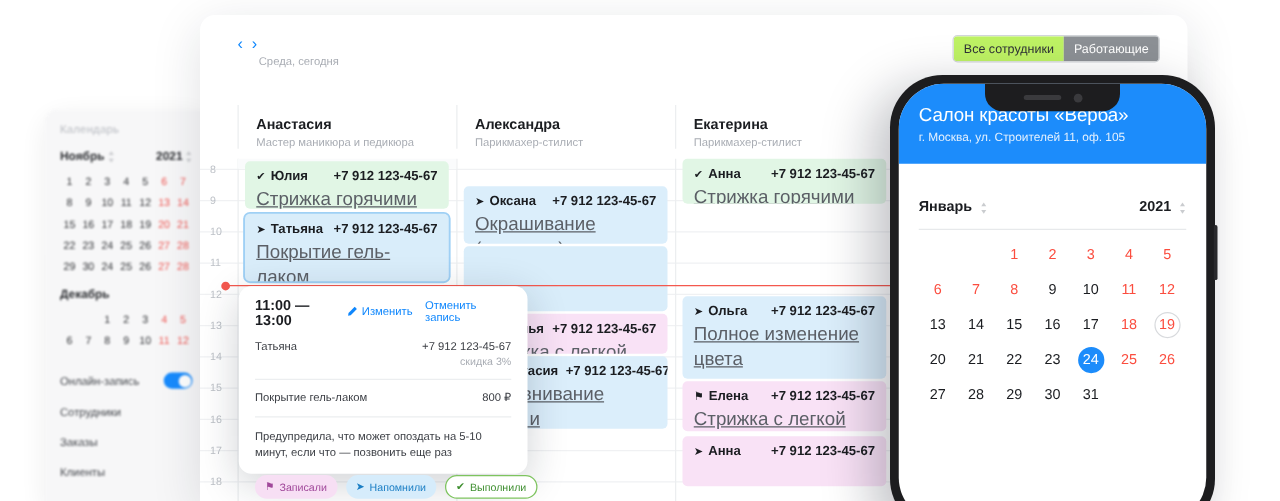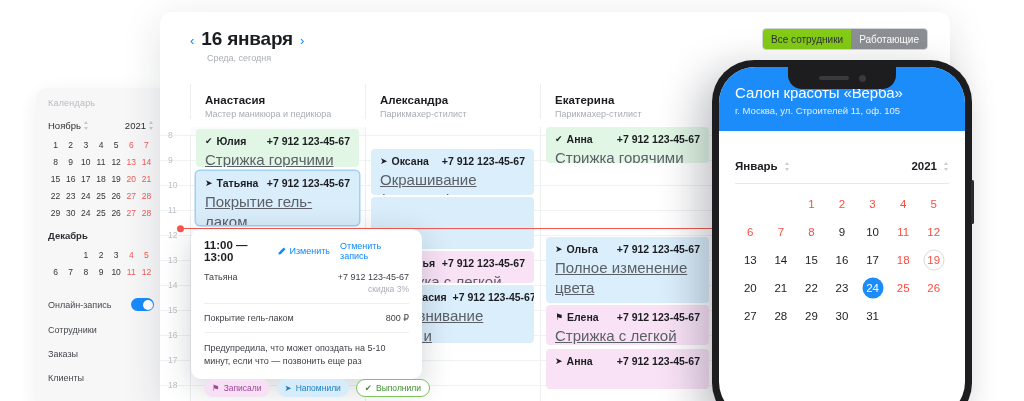--- a/index.html
+++ b/index.html
@@ -16,21 +16,21 @@
     position: absolute; left: 36px; top: 88px; width: 130px; height: 320px;
     background: #f7f7f8;
     border-radius: 10px 0 0 0;
     box-shadow: 0 6px 26px rgba(0,0,0,.08);
     filter: blur(0.7px);
     padding: 10px 12px 0 12px;
     opacity: .96;
   }
   .sb-title { font-size: 9px; color: #b6b9bf; letter-spacing:.2px; margin-bottom: 12px; }
   .sb-monthrow { display:flex; align-items:center; justify-content: space-between;
-      font-size: 9.5px; font-weight: 400; color:#26282c; margin-bottom: 9px; }
+      font-size: 9.5px; font-weight: 700; color:#26282c; margin-bottom: 9px; }
   .sb-monthrow .sel { display:flex; align-items:center; gap:3px; }
   .stepper { display:inline-block; width:5px; height:9px; position:relative; opacity:.45;}
   .stepper::before, .stepper::after{ content:""; position:absolute; left:0; border-left:2.5px solid transparent;
       border-right:2.5px solid transparent;}
   .stepper::before{ top:0; border-bottom:3px solid #8b8f96;}
   .stepper::after{ bottom:0; border-top:3px solid #8b8f96;}
   .sb-grid { display:grid; grid-template-columns: repeat(7, 1fr); row-gap: 7px;
       font-size: 8.5px; color:#2b2d31; text-align:center; }
   .sb-grid .we { color:#f0534f; }
   .sb-grid .empty { color: transparent; }
@@ -48,21 +48,21 @@
     background:#fff; border-radius: 12px 12px 0 0;
     box-shadow: 0 10px 40px rgba(22,30,48,.13);
     overflow: hidden;
   }
   .panel-head { padding: 16px 22px 8px 30px; display:flex; align-items:flex-start; justify-content:space-between;}
   .datewrap { display:flex; align-items:baseline; gap:7px; }
   .chev { color:#0f87fd; font-size:13px; line-height:1; cursor:pointer; }
   .date-title { font-size:19px; font-weight:700; color:#1b1d21; letter-spacing:-.2px;}
   .date-sub { font-size:9px; color:#a9adb4; margin: 3px 0 0 17px; }
   .segbtns { display:flex; border:1px solid #d3d6da; border-radius:4px; overflow:hidden; height:22px; }
-  .segbtns div { font-size:10px; padding: 0 8px; display:flex; align-items:center; color:#2e3136; background:#84cc16; cursor:pointer;}
+  .segbtns div { font-size:10px; padding: 0 8px; display:flex; align-items:center; color:#2e3136; background:#bef264; cursor:pointer;}
   .segbtns div.active { background:#8c9095; color:#fff; }
 
   
   .cols { position:absolute; left:30px; top:72px; right:0; display:flex; }
   .col { width: 175px; border-left:1px solid #eceef0; padding: 10px 0 0 14px; }
   .col:first-child { border-left: 1px solid #eceef0; }
   .col .nm { font-size:11.5px; font-weight:700; color:#1b1d21; }
   .col .rl { font-size:9px; color:#a9adb4; margin-top:3px; }
 
   
@@ -92,21 +92,21 @@
   .nowline { position:absolute; height:1.5px; background:#f4584e; left:20px; right:0; }
   .nowdot { position:absolute; width:7px; height:7px; border-radius:50%; background:#f4584e; left:17px; transform: translateY(-2.7px); }
 
   
   .popup {
     position:absolute; left:191px; top:229px; width:231px; height:150px;
     background:#fff; border-radius:10px;
     box-shadow: 0 8px 32px rgba(20,28,44,.20);
     padding: 10px 13px; z-index: 30;
   }
-  .pp-row1 { display:flex; align-items:center; justify-content:space-between; }
+  .pp-row1 { display:flex; align-items:flex-start; justify-content:space-between; }
   .pp-time { font-size:11.5px; font-weight:700; color:#1b1d21; }
   .pp-acts { display:flex; align-items:center; gap:10px; }
   .pp-link { font-size:9px; color:#0f87fd; cursor:pointer; display:flex; align-items:center; gap:3px; }
   .pp-row2 { display:flex; justify-content:space-between; margin-top:9px; }
   .pp-name { font-size:9px; color:#3c3f45; }
   .pp-phone { font-size:9px; color:#3c3f45; text-align:right; }
   .pp-disc { font-size:8.5px; color:#a9adb4; text-align:right; margin-top:2px; }
   .pp-div { height:1px; background:#eceef0; margin:9px 0; }
   .pp-srv { display:flex; justify-content:space-between; font-size:9px; color:#3c3f45; }
   .pp-note { font-size:9px; color:#3c3f45; line-height:1.45; margin-top:2px; }
@@ -242,21 +242,20 @@
           <span>Клиенты</span>
         </div>
       </div>
   </div>
 
   <div class="panel">
     <div class="panel-head">
       <div>
         <div class="datewrap">
           <span class="chev">‹</span>
-          <span class="date-title">16 января</span>
           <span class="chev">›</span>
         </div>
         <div class="date-sub">Среда, сегодня</div>
       </div>
       <div class="segbtns" id="segbtns">
           <div class="">Все сотрудники</div>
           <div class="active">Работающие</div>
         </div>
     </div>
 

